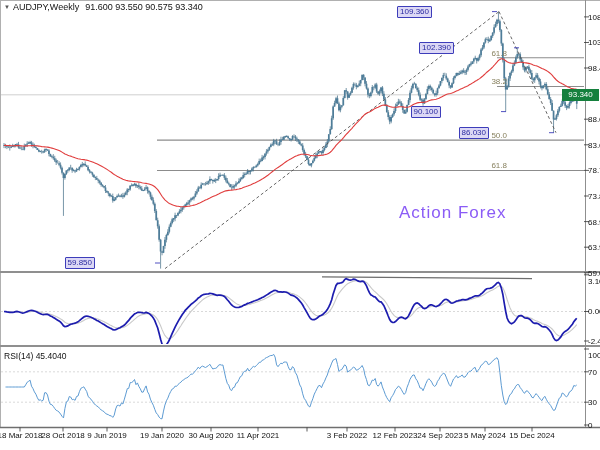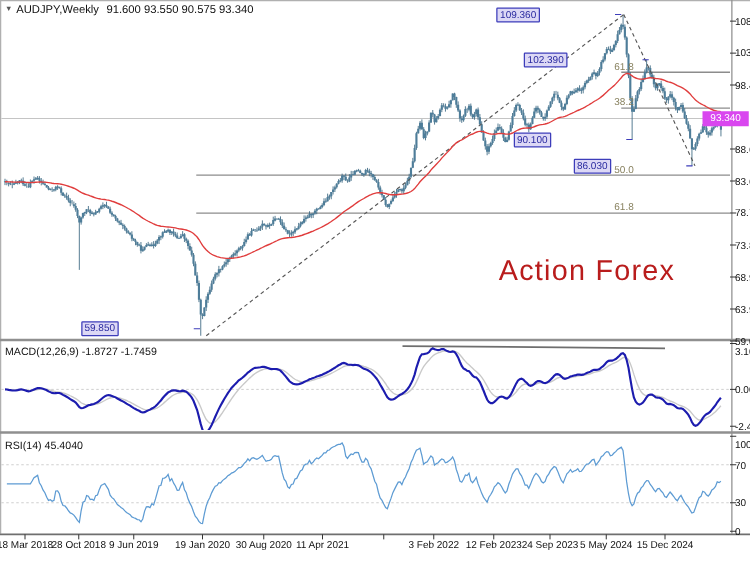--- a/index.html
+++ b/index.html
@@ -3,22 +3,22 @@
 <meta charset="utf-8">
 <style>
   html,body{margin:0;padding:0;background:#fff}
   #stage{position:relative;width:600px;height:450px;overflow:hidden;background:#fff;
          font-family:"Liberation Sans",sans-serif;-webkit-font-smoothing:none}
   #chart-canvas{position:absolute;left:0;top:0}
   .title{position:absolute;left:4px;top:2px;font-size:9px;color:#111;white-space:nowrap}
   .tri{font-size:6px;color:#555;margin-right:3px;vertical-align:1px}
   .ohlc{margin-left:6px}
   .indlabel{position:absolute;left:4px;font-size:8.5px;color:#111;white-space:nowrap}
-  .watermark{position:absolute;left:399px;top:203px;font-size:23px;color:#b91c1c;letter-spacing:1px}
-  .badge{position:absolute;left:562px;width:37px;height:12px;background:#d946ef;color:#fff;
+  .watermark{position:absolute;left:399px;top:203px;font-size:17px;color:#8b5cf6;letter-spacing:1px}
+  .badge{position:absolute;left:562px;width:37px;height:12px;background:#15803d;color:#fff;
          font-size:8px;text-align:center;line-height:12px}
   .tick{position:absolute;left:588px;font-size:8px;color:#111;white-space:nowrap}
   .date{position:absolute;top:431px;font-size:8px;color:#111;white-space:nowrap;transform:translateX(-50%)}
   .fib{position:absolute;font-size:8px;color:#87805e;white-space:nowrap}
   .flag{position:absolute;font-size:8px;line-height:10px;height:10px;padding:0 2px;background:#dcd8f5;
         border:1px solid #3d3dba;color:#2a2aa0;border-radius:1px;white-space:nowrap}
   .handle{position:absolute;left:0;width:585px;height:6px;cursor:row-resize;background:transparent}
   #price-axis,#time-axis{position:absolute;left:0;top:0;width:600px;height:450px;pointer-events:none}
   #overlays{position:absolute;left:0;top:0;width:540px;height:450px;pointer-events:none}
 </style>
@@ -100,21 +100,20 @@
       <line x1="395" y1="427.5" x2="395" y2="431.5" stroke="#333" stroke-width="0.8"></line>
       <line x1="440" y1="427.5" x2="440" y2="431.5" stroke="#333" stroke-width="0.8"></line>
       <line x1="485" y1="427.5" x2="485" y2="431.5" stroke="#333" stroke-width="0.8"></line>
       <line x1="532" y1="427.5" x2="532" y2="431.5" stroke="#333" stroke-width="0.8"></line>
     </svg>
 
   <div class="title">
     <span class="tri">▼</span><span>AUDJPY,Weekly</span><span class="ohlc">91.600 93.550 90.575 93.340</span>
   </div>
 
-  <div class="indlabel" style="top:276px">MACD(12,26,9) -1.8727 -1.7459</div>
   <div class="indlabel" style="top:351px">RSI(14) 45.4040</div>
 
   <div class="watermark">Action Forex</div>
 
   <div class="badge" style="top: 88.7598px;">93.340</div>
 
   <div id="price-axis">
       <div class="tick" style="top: 12.8602px;">108.345</div>
       <div class="tick" style="top: 38.4547px;">103.415</div>
       <div class="tick" style="top: 64.0491px;">98.485</div>

